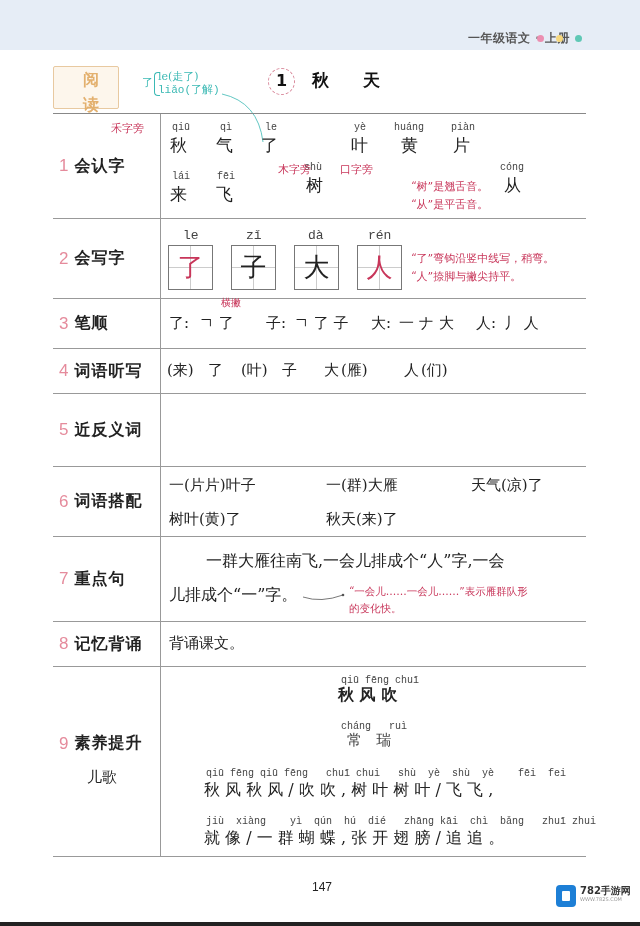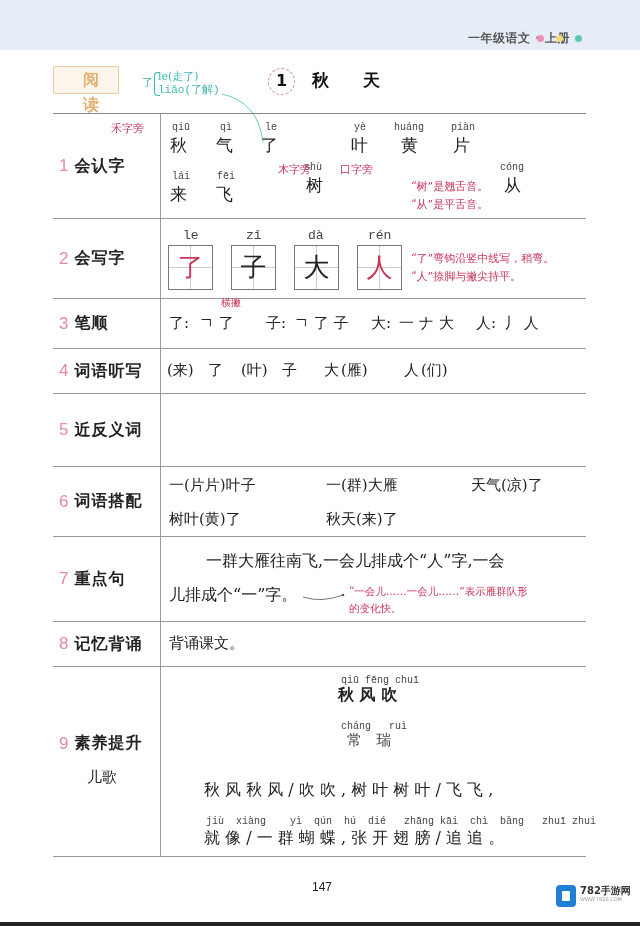--- a/index.html
+++ b/index.html
@@ -4,21 +4,21 @@
   <style>
     * { box-sizing: border-box; margin: 0; padding: 0; }
     html, body { width: 640px; height: 926px; overflow: hidden; background: #fff; }
     body { font-family: "DejaVu Sans", sans-serif; color: #222; position: relative; }
 
     .topbar { position: absolute; left: 0; top: 0; width: 640px; height: 50px; background: #e6edf6; }
     .book-label { position: absolute; right: 70px; top: 30px; font-size: 12px; color: #555; font-weight: bold; letter-spacing: 0.5px; }
 
     .dot { position: absolute; top: 35px; width: 7px; height: 7px; border-radius: 50%; }
 
-    .tag { position: absolute; left: 53px; top: 66px; width: 66px; height: 28px; border: 1px solid #e8c9a0; background: #fdf6ec; border-radius: 2px; color: #e3b06e; font-size: 16px; font-weight: bold; text-align: center; line-height: 25px; letter-spacing: 10px; padding-left: 20px; font-family: "DejaVu Serif", serif; }
+    .tag { position: absolute; left: 53px; top: 66px; width: 66px; height: 43px; border: 1px solid #e8c9a0; background: #fdf6ec; border-radius: 2px; color: #e3b06e; font-size: 16px; font-weight: bold; text-align: center; line-height: 25px; letter-spacing: 10px; padding-left: 20px; font-family: "DejaVu Serif", serif; }
 
     .le-note { position: absolute; left: 148px; top: 70px; color: #3bb9b4; font-size: 11px; line-height: 13px; font-family: "DejaVu Serif", serif; }
     .le-note .brace { position: absolute; left: -6px; top: 6px; font-size: 11px; }
     .le-note .bracket { position: absolute; left: 6px; top: 2px; width: 6px; height: 24px; border: 1px solid #3bb9b4; border-right: none; border-radius: 4px 0 0 4px; }
     .le-note .l1 { position: absolute; left: 10px; top: 0; white-space: nowrap; }
     .le-note .l2 { position: absolute; left: 10px; top: 14px; white-space: nowrap; font-family: Liberation Mono, monospace; }
 
     .title-num { position: absolute; left: 268px; top: 68px; width: 27px; height: 27px; border: 1.5px dashed #d98a9c; border-radius: 50%; font-size: 16px; font-weight: bold; text-align: center; line-height: 24px; color: #111; }
     .title-text { position: absolute; left: 312px; top: 69px; font-size: 17px; font-weight: bold; letter-spacing: 14px; color: #111; }
 
@@ -225,20 +225,21 @@
         <span class="num">9</span>
         <span class="lbl">素养提升</span>
       </div>
       <span class="serif" style="font-size:15px;margin-top:14px;margin-left:28px">儿歌</span>
     </div>
     <div class="content">
       <span class="py" style="left:180px;top:8px">qiū fēng chuī</span>
       <span class="line-txt" style="left:177px;top:18px;font-size:16px;font-weight:bold;font-family:'DejaVu Sans',sans-serif">秋 风 吹</span>
       <span class="py" style="left:180px;top:54px;white-space:pre">cháng   ruì</span>
       <span class="line-txt" style="left:186px;top:64px;white-space:pre;color:#444">常   瑞</span>
+      <span class="py" style="left:45px;top:101px;white-space:pre">qiū fēng qiū fēng   chuī chui   shù  yè  shù  yè    fēi  fei</span>
       <span class="line-txt" style="left:43px;top:113px;font-size:16px;white-space:pre">秋 风 秋 风 / 吹 吹 , 树 叶 树 叶 / 飞 飞 ,</span>
       <span class="py" style="left:45px;top:149px;white-space:pre">jiù  xiàng    yì  qún  hú  dié   zhāng kāi  chì  bǎng   zhuī zhui</span>
       <span class="line-txt" style="left:43px;top:161px;font-size:16px;white-space:pre">就 像 / 一 群 蝴 蝶 , 张 开 翅 膀 / 追 追 。</span>
     </div>
   </div>
 </div>
 
 <div class="pagenum">147</div>
 <div class="wm">
   <div class="wm-icon"></div>

